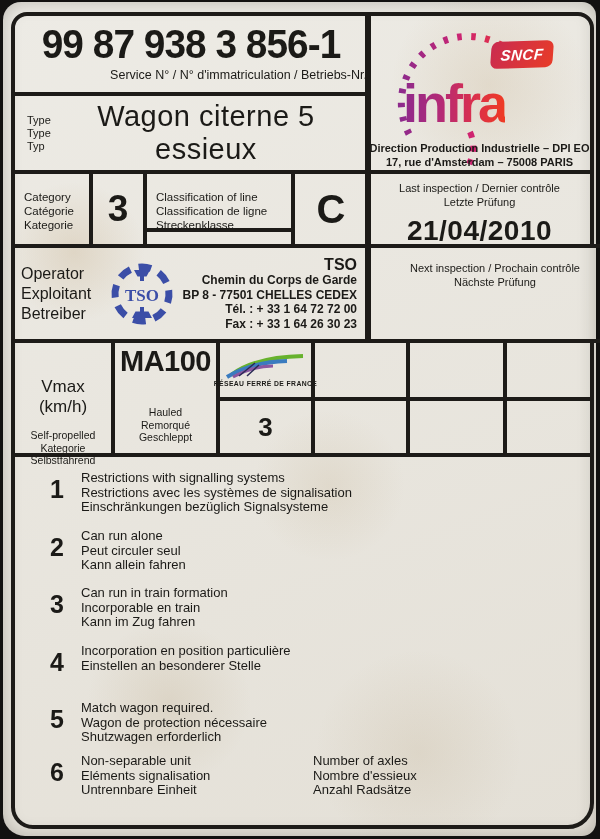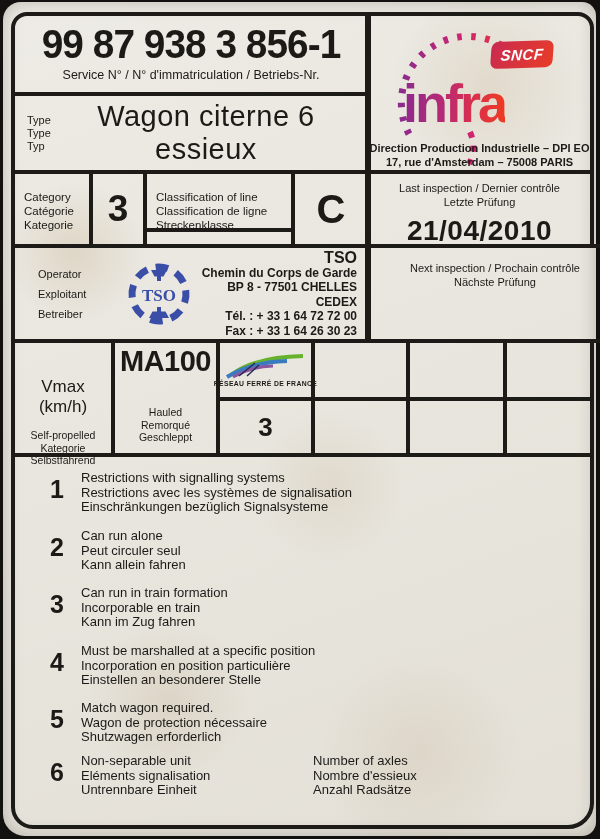--- a/index.html
+++ b/index.html
@@ -46,37 +46,37 @@
   #box-d-bottom{left:308px;top:395px;width:99px;height:60px;}
   #box-e-top{left:403px;top:337px;width:101px;height:62px;}
   #box-e-bottom{left:403px;top:395px;width:101px;height:60px;}
   #box-f-top{left:500px;top:337px;width:91px;height:62px;}
   #box-f-bottom{left:500px;top:395px;width:91px;height:60px;}
   
   #box-restrictions{left:8px;top:451px;width:583px;height:376px;border-radius:0 0 26px 22px;}
 
   .service-number{margin-top:6px;text-align:center;font-weight:700;font-size:40px;
     letter-spacing:-1px;transform:scaleX(.97);white-space:nowrap;}
-  .service-label{text-align:center;font-size:12.5px;margin-top:1px;}
+  .service-label{text-align:right;font-size:12.5px;margin-top:1px;}
 
   .type-flex{display:flex;height:100%;align-items:center;}
   .lang-stack{font-size:11px;line-height:13px;padding-left:12px;}
   .type-value{flex:1;text-align:center;font-size:29px;letter-spacing:.5px;padding-right:6px;}
 
   .cell-label{font-size:11.5px;line-height:14px;padding:16px 0 0 9px;}
   .big-value{display:flex;align-items:center;justify-content:center;height:100%;
     font-weight:700;}
   #box-cat-value .big-value{font-size:37px;}
   #box-class-value .big-value{font-size:40px;}
 
   .insp-label{text-align:center;font-size:11px;line-height:13.5px;margin-top:8px;}
   .insp-date{text-align:center;font-weight:700;font-size:28px;margin-top:6px;letter-spacing:.5px;}
 
   .op-flex{display:flex;height:100%;align-items:center;}
-  .op-labels{font-size:11px;line-height:20px;padding-left:23px;width:88px;}
+  .op-labels{font-size:16px;line-height:20px;padding-left:6px;width:88px;}
   .op-logo{width:66px;height:66px;flex:0 0 66px;}
   .op-address{flex:1;text-align:right;padding-right:10px;font-weight:700;}
   .op-name{font-size:16px;line-height:17px;}
   .op-line{font-size:12px;line-height:14.5px;}
 
   .vmax-title{text-align:center;font-size:17px;margin-top:34px;}
   .vmax-labels{text-align:center;font-size:10.5px;line-height:12.5px;margin-top:12px;}
   .ma-value{text-align:center;font-weight:700;font-size:29px;margin-top:2px;letter-spacing:-.5px;}
   .ma-labels{text-align:center;font-size:10.5px;line-height:12.5px;margin-top:28px;}
   .rff-wrap{display:flex;flex-direction:column;align-items:center;justify-content:center;height:100%;}
@@ -136,21 +136,21 @@
     </div>
   </div>
 
   <div class="box" id="box-type">
     <div class="type-flex">
       <div class="lang-stack">
         <div>Type</div>
         <div>Type</div>
         <div>Typ</div>
       </div>
-      <div class="type-value">Wagon citerne 6 essieux</div>
+      <div class="type-value">Wagon citerne 5 essieux</div>
     </div>
   </div>
 
   <div class="box" id="box-cat-label">
     <div class="cell-label">
       <div>Category</div>
       <div>Catégorie</div>
       <div>Kategorie</div>
     </div>
   </div>
@@ -263,21 +263,20 @@
 
     <div class="restr-num" style="left:22px;top:133px;">3</div>
     <div class="restr-lines" style="top:129px;">
       <div>Can run in train formation</div>
       <div>Incorporable en train</div>
       <div>Kann im Zug fahren</div>
     </div>
 
     <div class="restr-num" style="left:22px;top:191px;">4</div>
     <div class="restr-lines" style="top:187px;">
-      <div>Must be marshalled at a specific position</div>
       <div>Incorporation en position particulière</div>
       <div>Einstellen an besonderer Stelle</div>
     </div>
 
     <div class="restr-num" style="left:22px;top:248px;">5</div>
     <div class="restr-lines" style="top:244px;">
       <div>Match wagon required.</div>
       <div>Wagon de protection nécessaire</div>
       <div>Shutzwagen erforderlich</div>
     </div>

